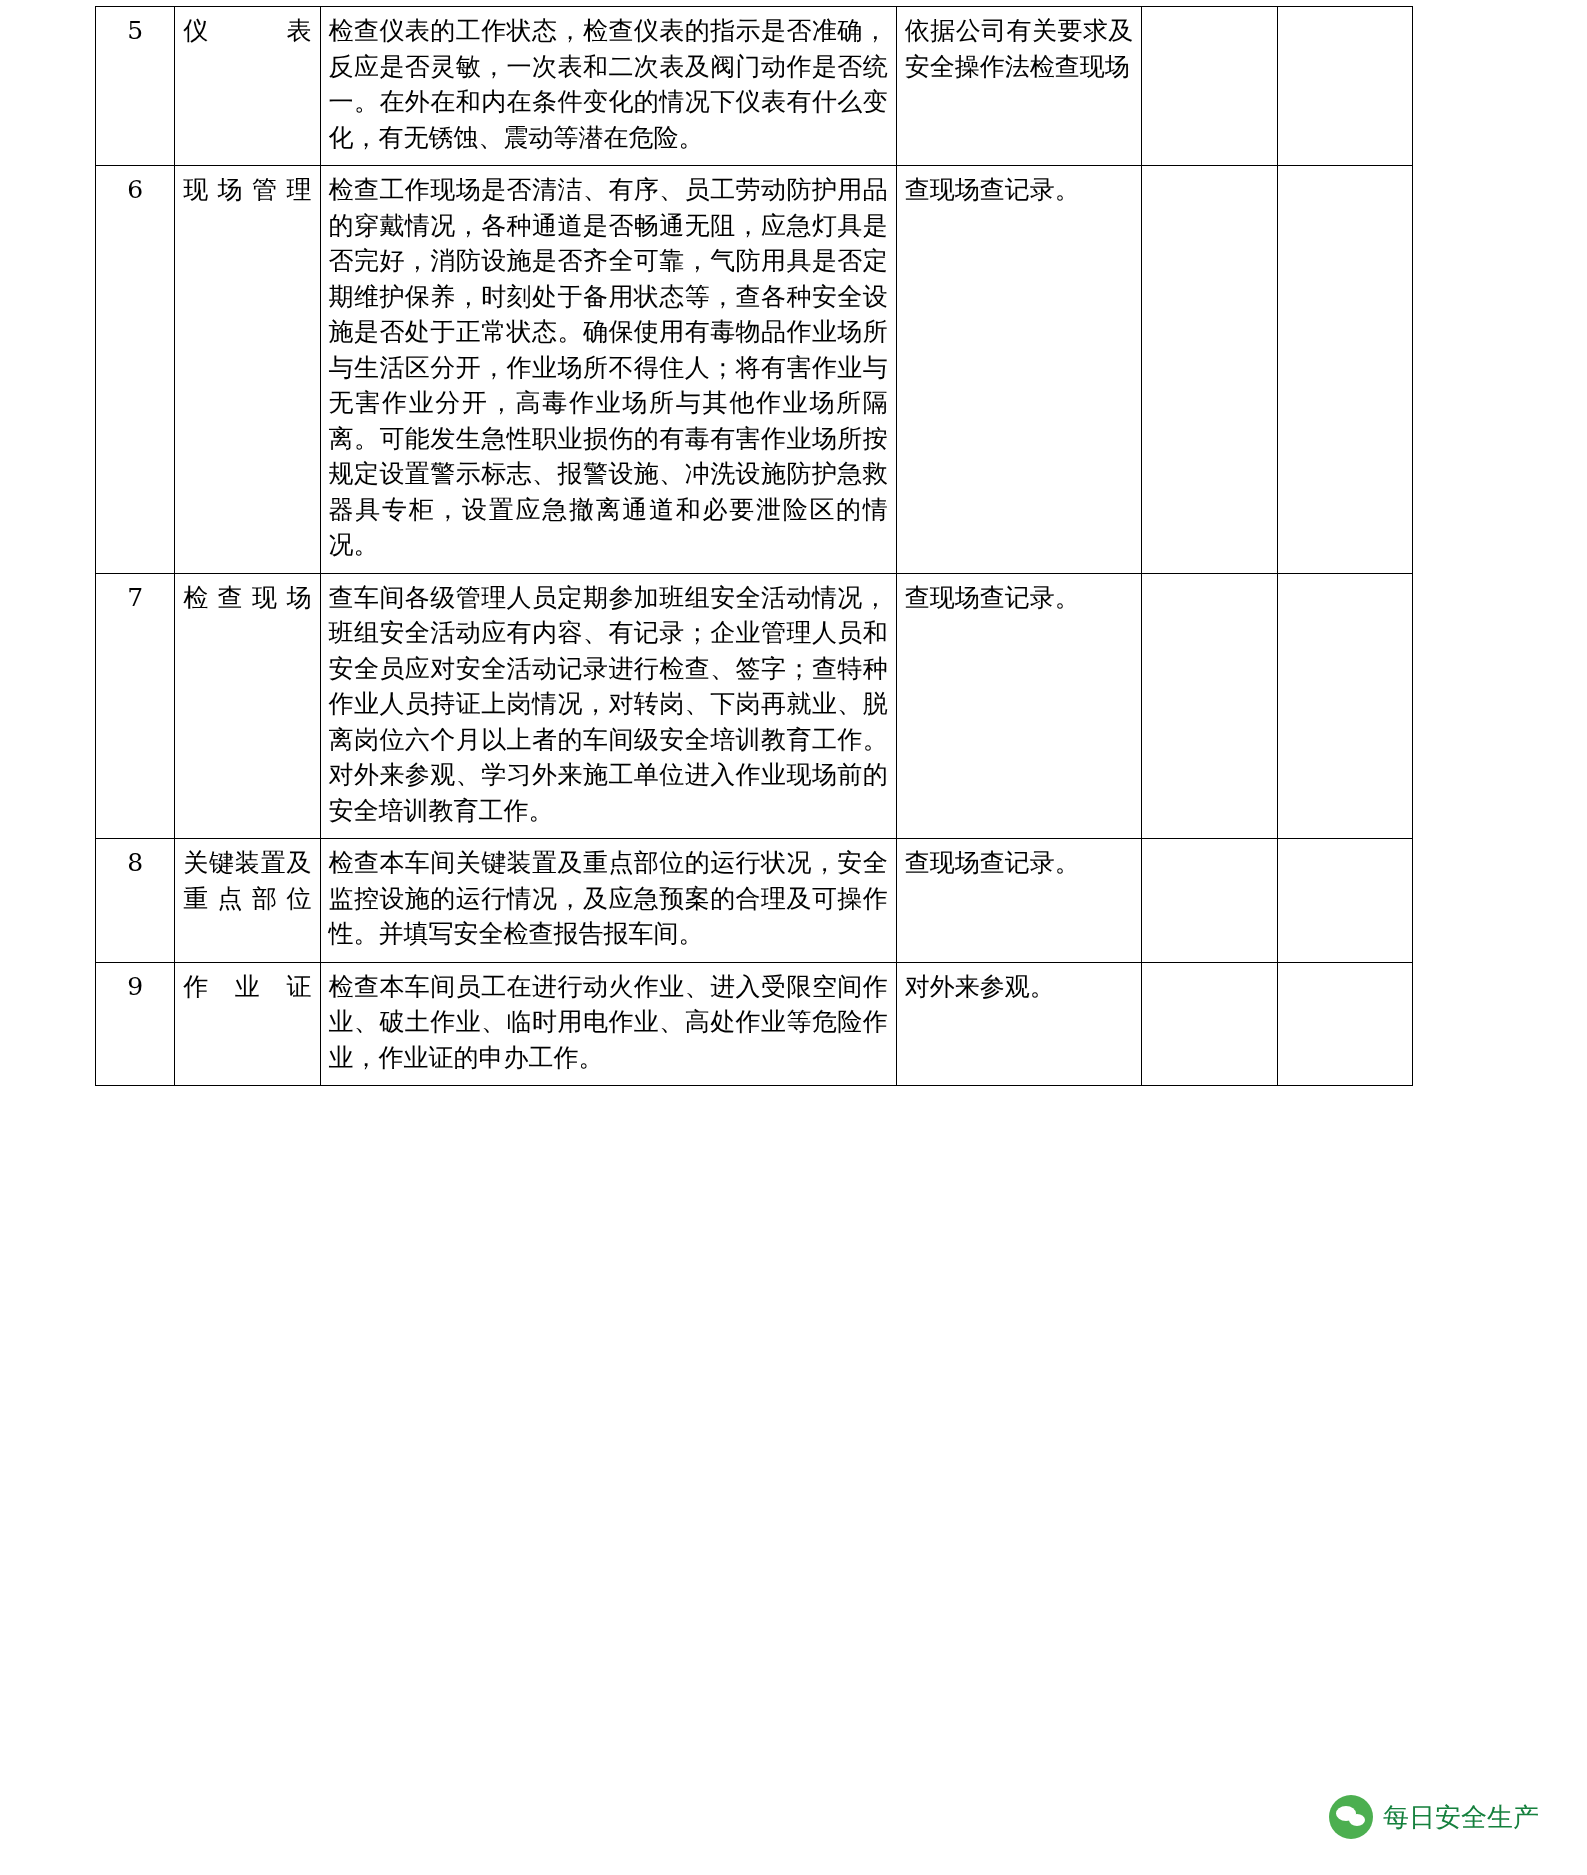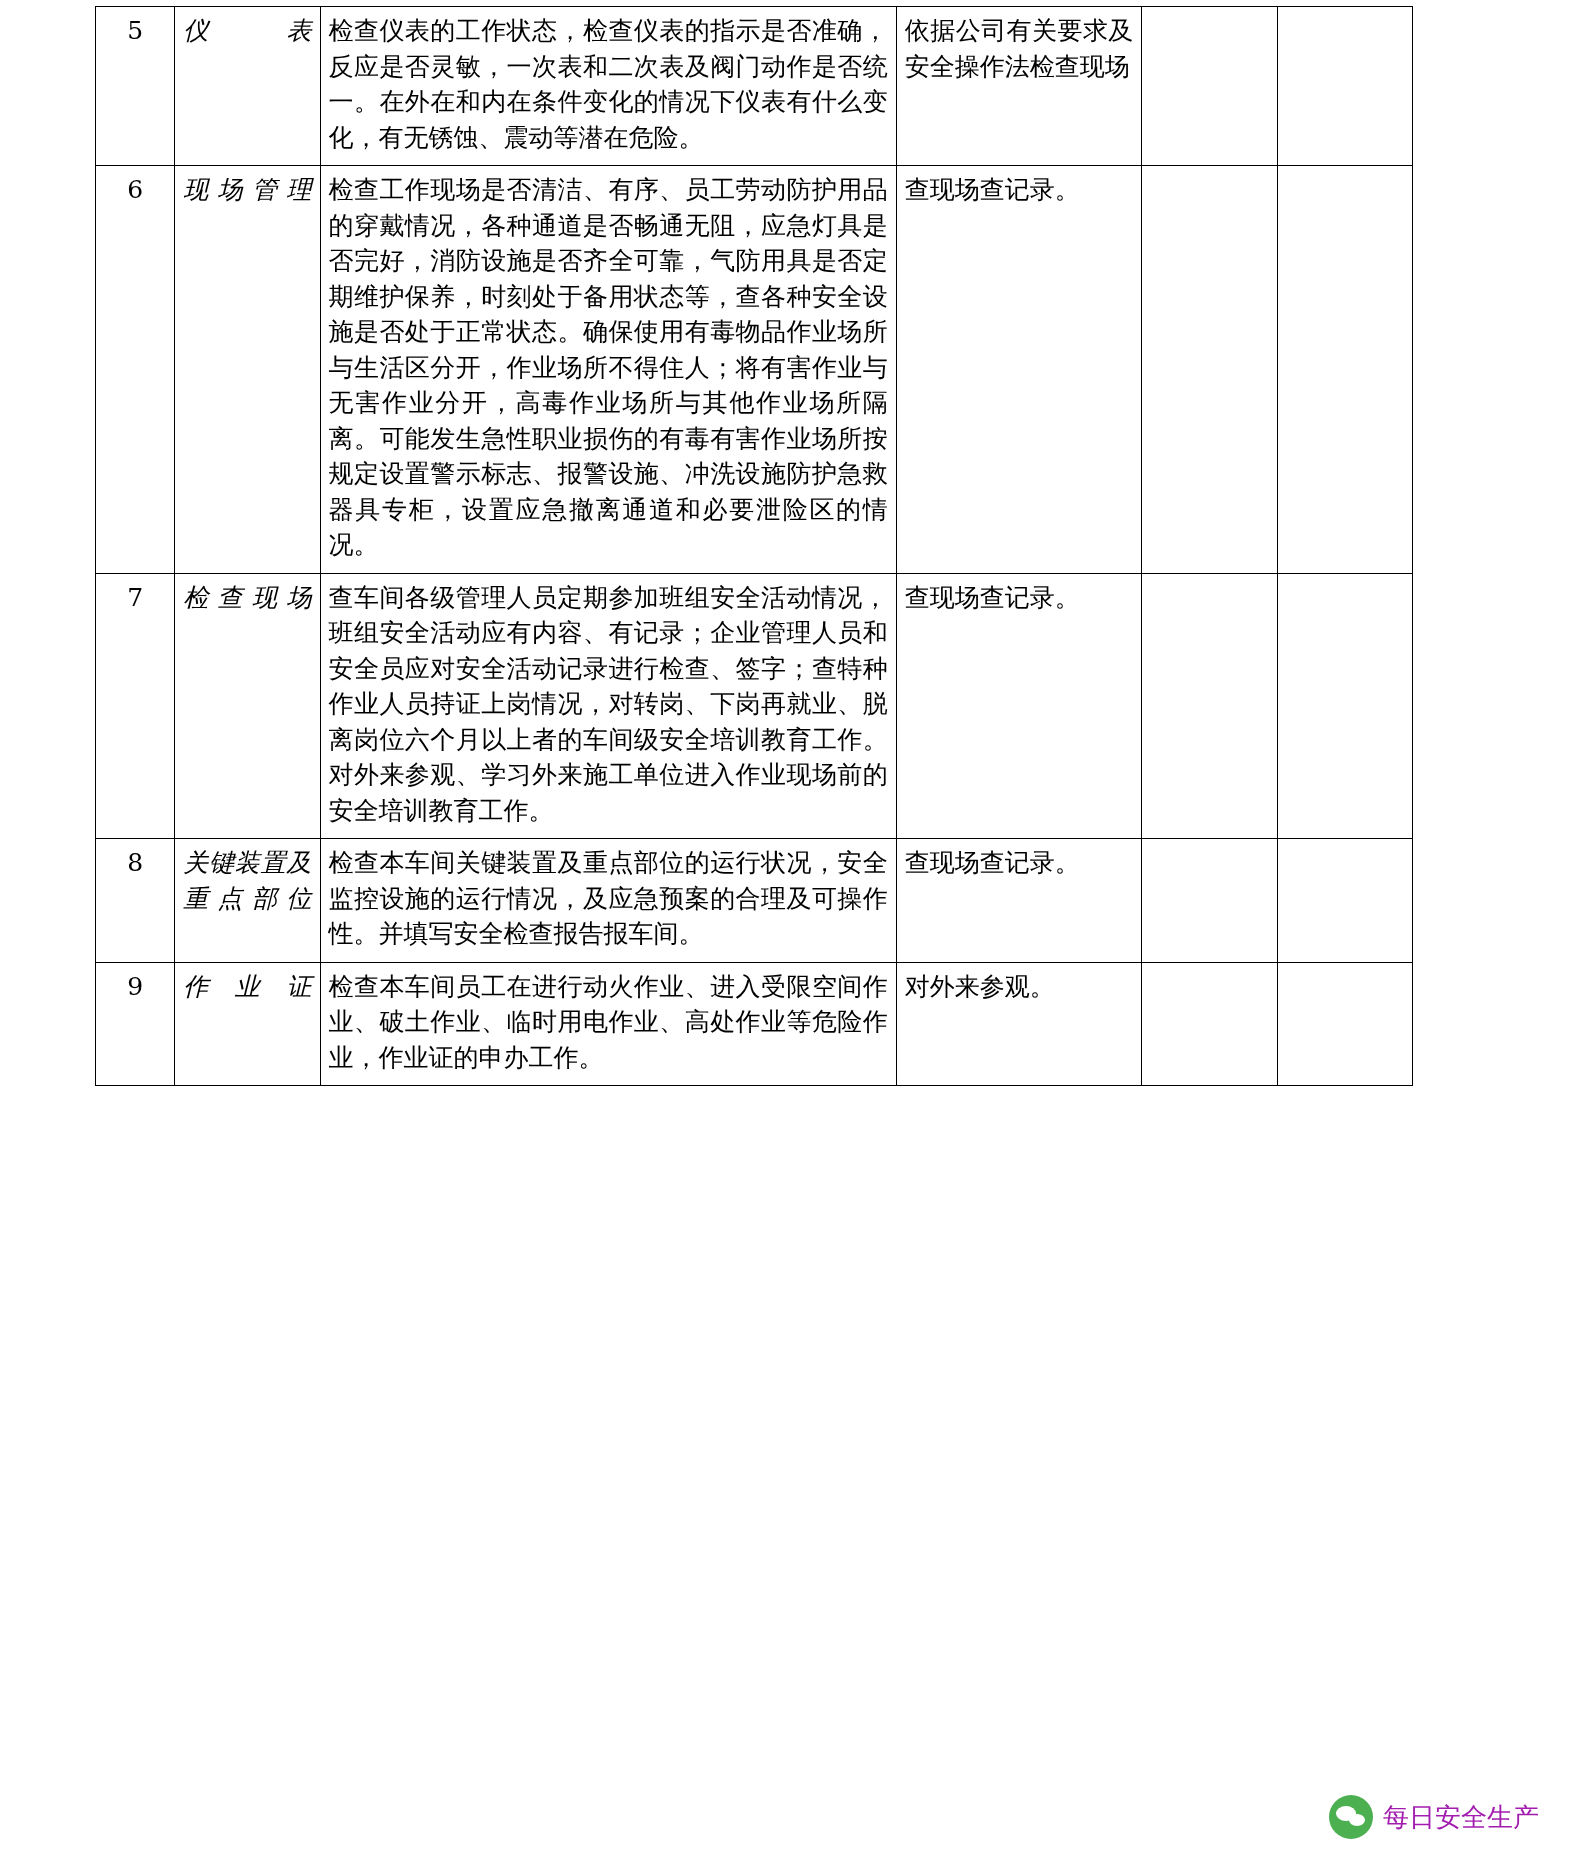--- a/index.html
+++ b/index.html
@@ -41,21 +41,20 @@
     text-align: center;
     padding-left: 2px;
     padding-right: 2px;
   }
   td.col-item {
     width: 128px;
     text-align: justify;
     text-align-last: justify;
     padding-left: 12px;
     padding-right: 12px;
-    font-style: italic;
   }
   td.col-content {
     width: 558px;
     text-align: justify;
     text-align-last: left;
   }
   td.col-method {
     width: 228px;
     text-align: justify;
     text-align-last: left;
@@ -108,21 +107,21 @@
     top: 11px;
   }
   .wechat-badge .wc-icon:after {
     width: 16px;
     height: 12px;
     left: 20px;
     top: 19px;
   }
   .wechat-badge .wc-text {
     font-size: 26px;
-    color: #a21caf;
+    color: #15803d;
     font-family: "DejaVu Serif", "Liberation Serif", serif;
     white-space: nowrap;
   }
 </style>
 </head>
 <body>
 
 <div class="page">
 
   <table class="checklist">

